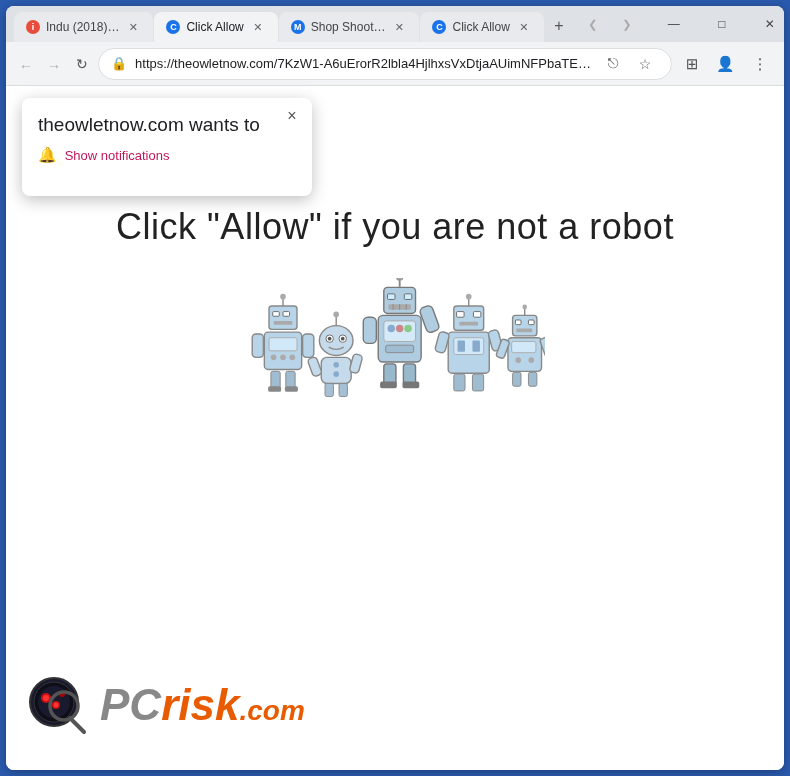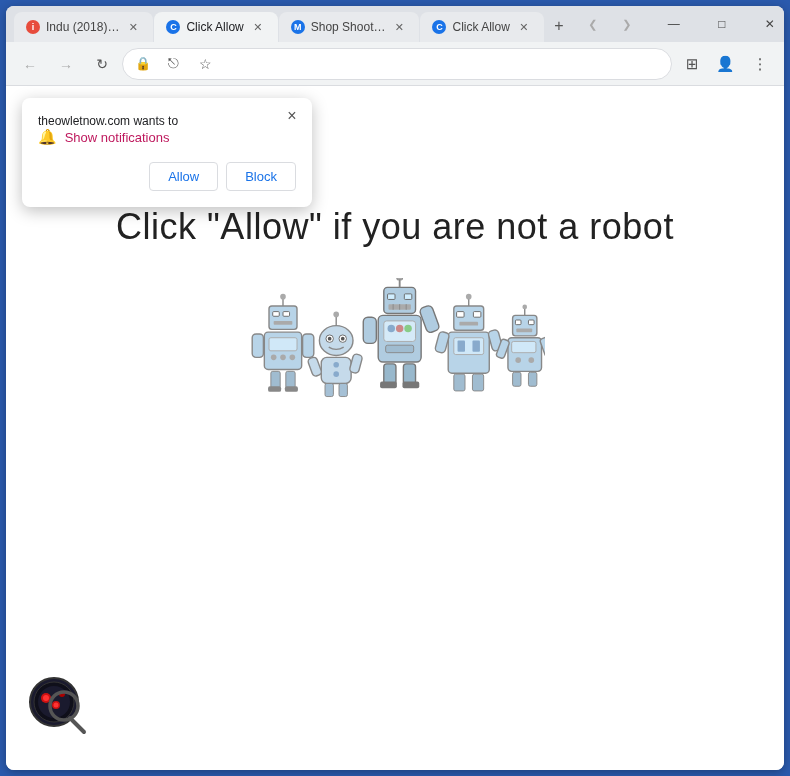--- a/index.html
+++ b/index.html
@@ -213,23 +213,24 @@
       height: 20px;
       display: flex;
       align-items: center;
       justify-content: center;
       cursor: pointer;
       color: #555;
       font-size: 16px;
       border-radius: 3px;
     }
     .popup-title {
-      font-size: 12px;
+      font-size: 19px;
       color: #202124;
       font-weight: 400;
+      margin-bottom: 10px;
     }
     .popup-notification-row {
       display: flex;
       align-items: center;
       gap: 8px;
       margin-bottom: 16px;
     }
     .bell-icon {
       font-size: 15px;
       color: #444;
@@ -384,20 +385,21 @@
       <span>←</span>
     </div>
     <div class="nav-btn disabled">
       <span>→</span>
     </div>
     <div class="nav-btn">
       <span>↻</span>
     </div>
     <div class="url-bar">
       <span class="lock-icon">🔒</span>
+      <span class="url-text">https://theowletnow.com/7KzW1-A6uErorR2lbla4HjlhxsVxDtjaAUimNFPbaTE…</span>
       <div class="url-actions">
         <div class="url-icon-btn">⎋</div>
         <div class="url-icon-btn">☆</div>
       </div>
     </div>
     <div class="toolbar-icons">
       <div class="toolbar-icon-btn">⊞</div>
       <div class="toolbar-icon-btn">👤</div>
       <div class="toolbar-icon-btn">⋮</div>
     </div>
@@ -406,24 +408,20 @@
   <div class="page-content">
 
     <div class="notification-popup">
       <div class="popup-close">
         <span>×</span>
       </div>
       <div class="popup-title">theowletnow.com wants to</div>
       <div class="popup-notification-row">
         <span class="bell-icon">🔔</span>
         <span class="popup-notification-label">Show notifications</span>
-      </div>
-      <div class="popup-buttons">
-        <button class="btn-allow">Allow</button>
-        <button class="btn-block">Block</button>
       </div>
     </div>
 
     <div class="main-content">
       <div class="robot-text">Click "Allow"   if you are not   a robot</div>
 
       <div class="robots-image">
         <svg class="robots-svg" viewBox="0 0 320 150" xmlns="http://www.w3.org/2000/svg">
 
           <g transform="translate(15, 30)">
@@ -579,16 +577,19 @@
 
         <circle cx="20" cy="28" r="5" fill="#cc1111"></circle>
         <circle cx="20" cy="28" r="3" fill="#ff3333"></circle>
         <circle cx="30" cy="35" r="4" fill="#cc1111"></circle>
         <circle cx="30" cy="35" r="2.5" fill="#ff3333"></circle>
         <circle cx="36" cy="24" r="3" fill="#aa0000"></circle>
 
         <line x1="44" y1="48" x2="58" y2="62" stroke="#555" stroke-width="4" stroke-linecap="round"></line>
         <circle cx="38" cy="36" r="14" fill="none" stroke="#555" stroke-width="3.5"></circle>
       </svg>
+      <div style="font-size:44px;font-weight:900;font-style:italic;line-height:1;">
+        <span style="color:#888;">PC</span><span style="color:#e85b00;">risk</span><span style="color:#e85b00;font-size:28px;">.com</span>
+      </div>
     </div>
 
   </div>
 </div>
 
 </body></html>

